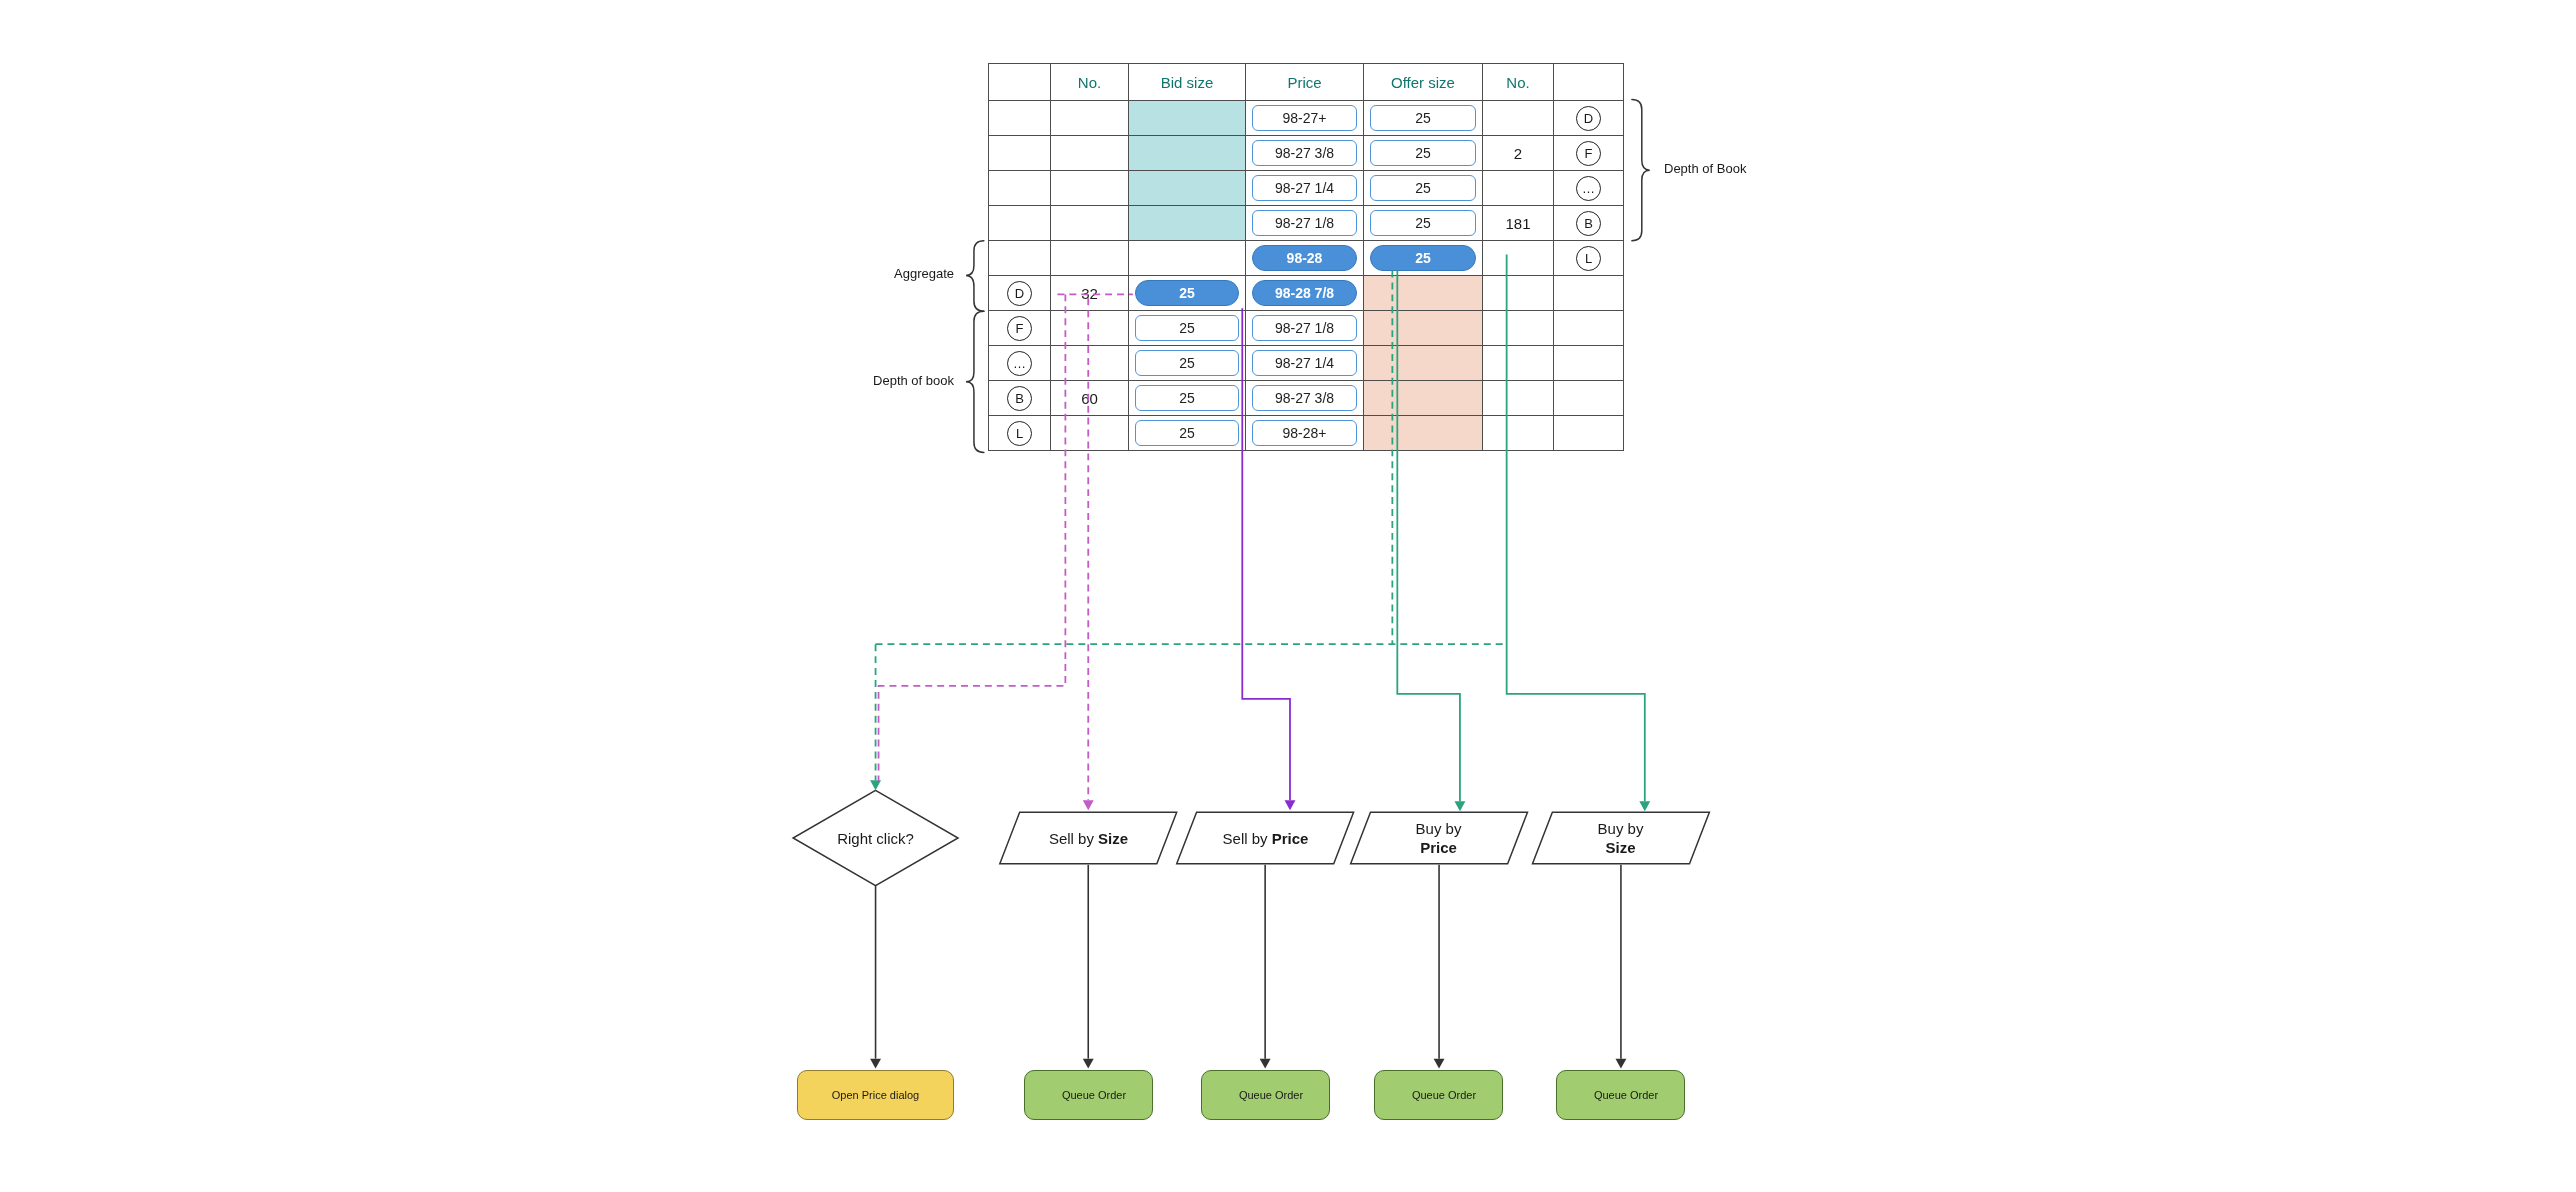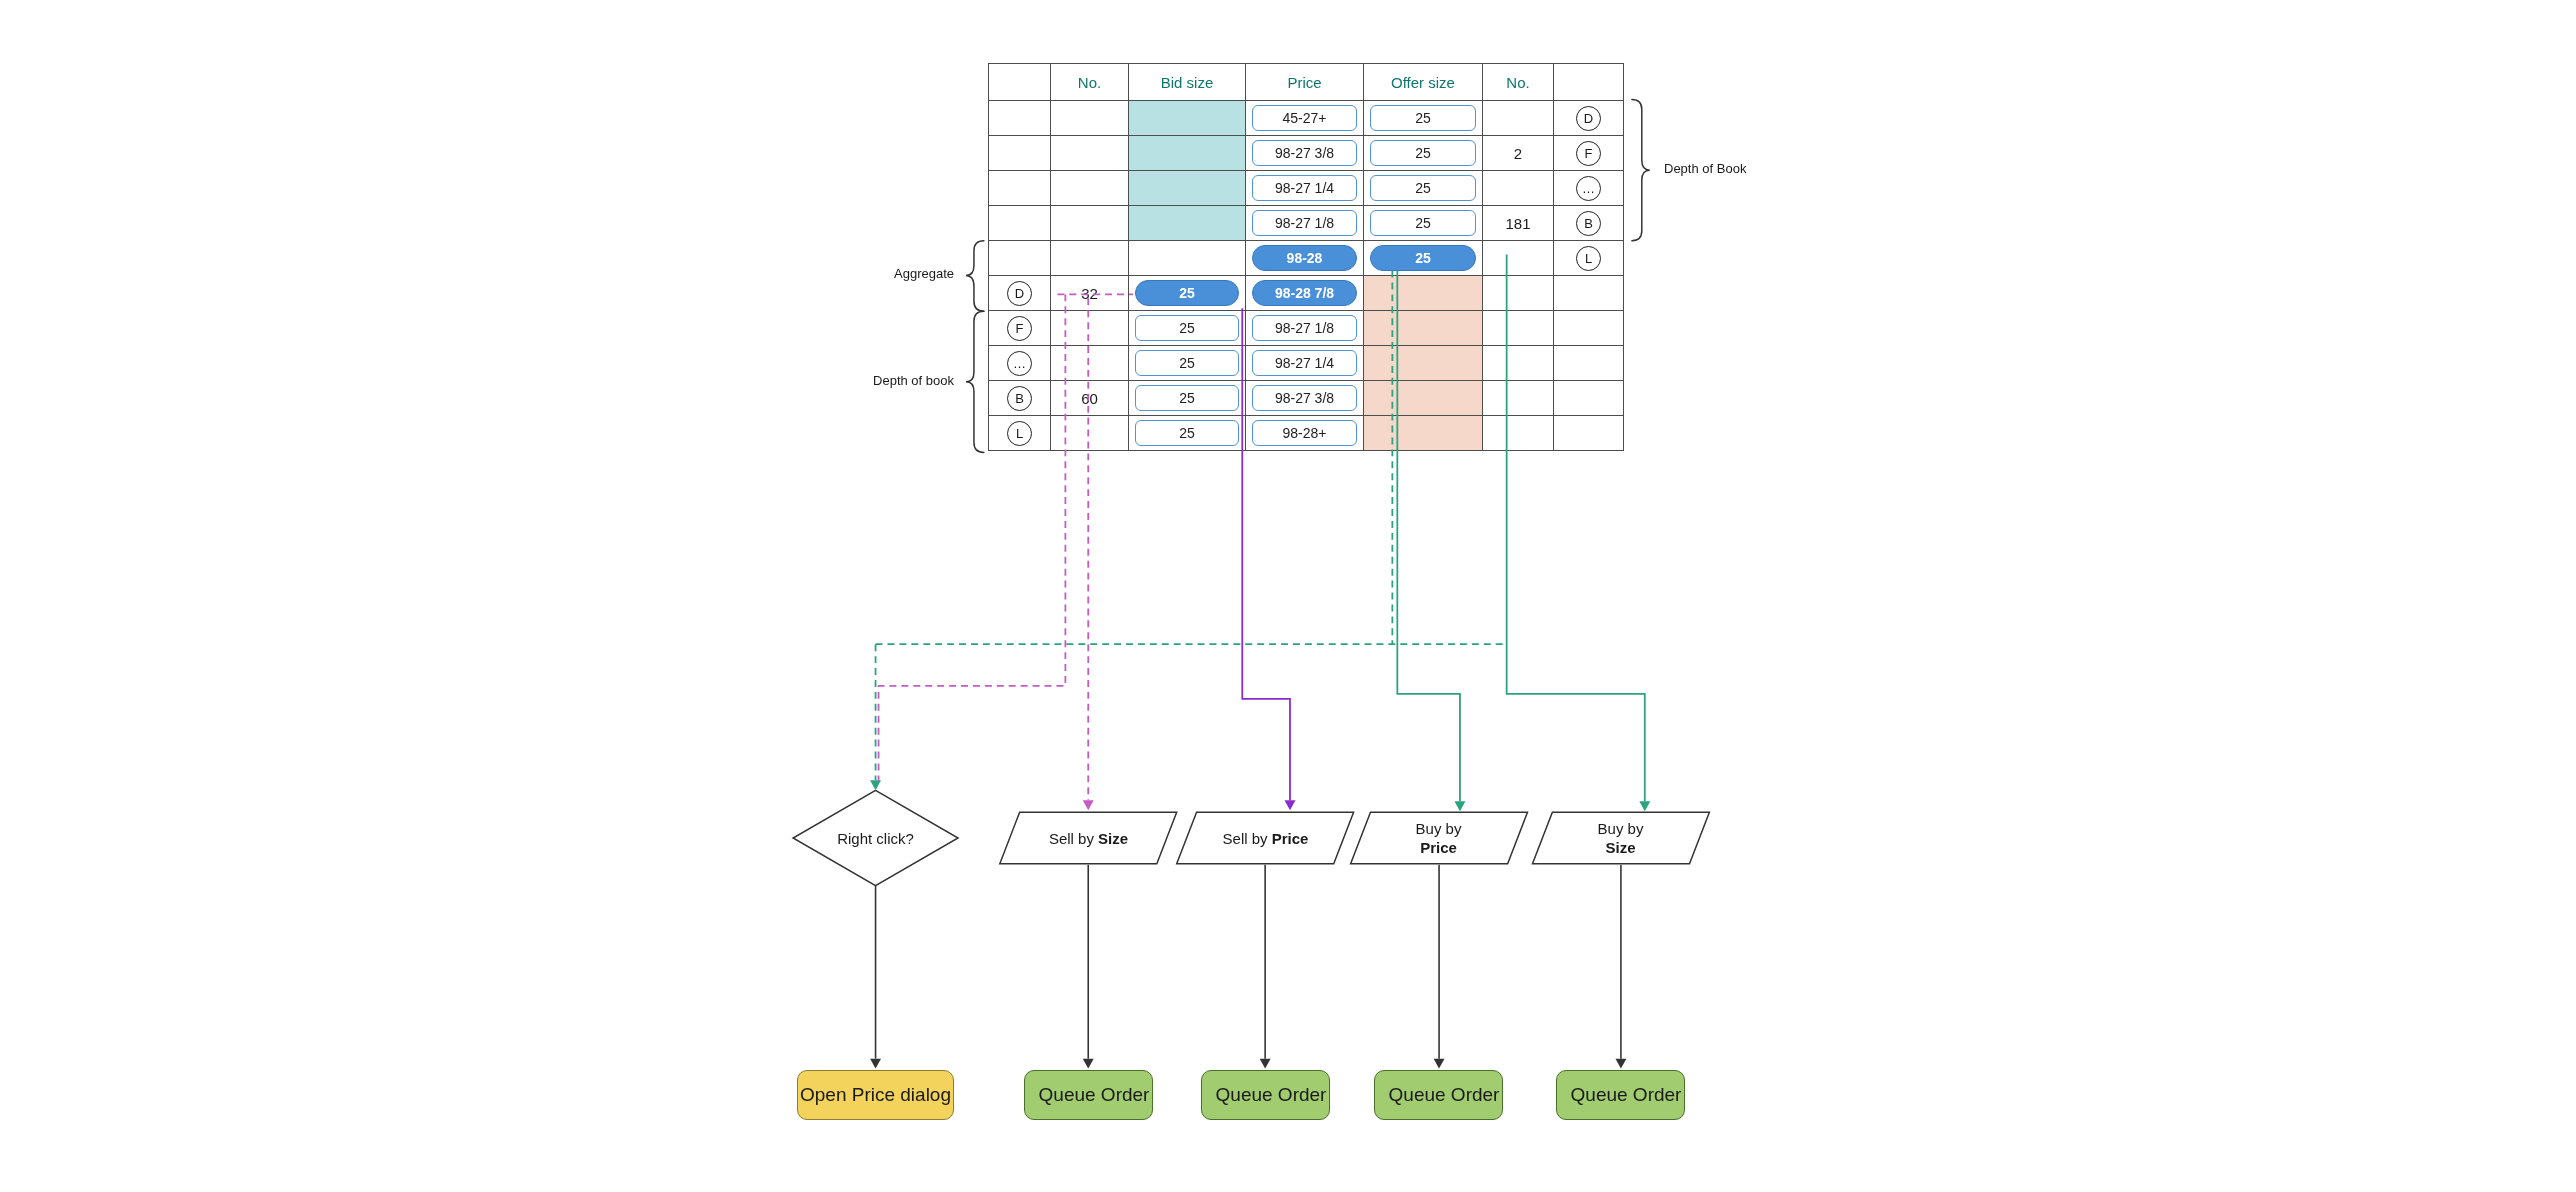--- a/index.html
+++ b/index.html
@@ -33,42 +33,42 @@
   .ln.black   { stroke:#333333; stroke-width:1.6; }
   .ln.green   { stroke:#2ba37f; }
   .ln.magenta { stroke:#c55bc5; }
   .ln.purple  { stroke:#8a2bd0; }
   .dash { stroke-dasharray:7 5; }
 
   
   .sidelabel { position:absolute; z-index:2; font-size:13px; color:#1a1a1a; }
   .flowlabel { position:absolute; z-index:4; font-size:15px; text-align:center; color:#1a1a1a; line-height:19px; }
   .terminal { position:absolute; z-index:4; height:50px; border-radius:10px; border:1.5px solid;
-    display:flex; align-items:center; justify-content:center; font-size:19px; color:#1a1a1a;text-align:right; }
+    display:flex; align-items:center; justify-content:center; font-size:11px; color:#1a1a1a;text-align:right; }
   .t-yellow { background:#f3d35c; border-color:#8f7c30; }
   .t-green  { background:#a1cc6f; border-color:#49712b;padding-left:11px; }
 </style>
 </head>
 <body>
 
 <div class="dom-table">
 
   <div class="cell head"></div>
   <div class="cell head">No.</div>
   <div class="cell head">Bid size</div>
   <div class="cell head">Price</div>
   <div class="cell head">Offer size</div>
   <div class="cell head">No.</div>
   <div class="cell head"></div>
 
   <div class="cell"></div>
   <div class="cell"></div>
   <div class="cell cyan"></div>
   <div class="cell">
-      <div class="pill">45-27+</div>
+      <div class="pill">98-27+</div>
     </div>
   <div class="cell">
       <div class="pill">25</div>
     </div>
   <div class="cell"></div>
   <div class="cell">
       <div class="circle">D</div>
     </div>
 
   <div class="cell"></div>

